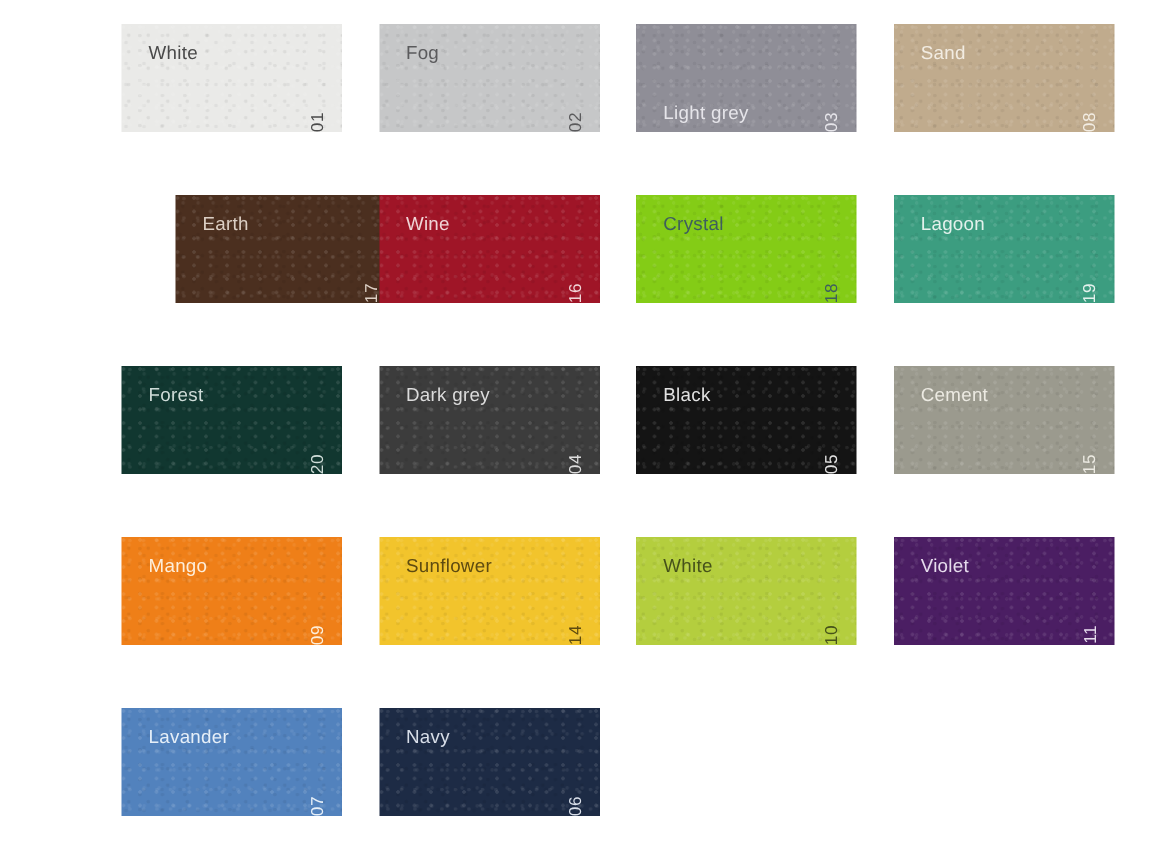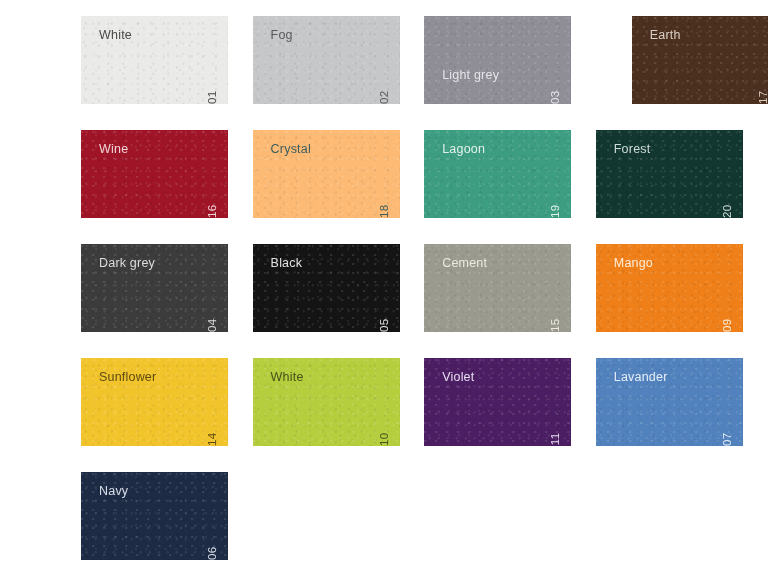--- a/index.html
+++ b/index.html
@@ -23,21 +23,21 @@
     display: grid;
     grid-template-columns: repeat(4, 147px);
     grid-auto-rows: 88px;
     column-gap: 24.6px;
     row-gap: 26px;
   }
 
   .swatch {
     position: relative;
     width: 147px;
-    height: 88px;
+    height: 72px;
     overflow: hidden;
     box-sizing: border-box;
   }
 
   
   .swatch .texture {
     position: absolute;
     inset: 0;
     pointer-events: none;
     opacity: .5;
@@ -85,31 +85,36 @@
     <div class="swatch" style="background: rgb(198, 199, 200);">
       <div class="texture"></div>
       <span class="swatch-name" style="color: rgb(90, 90, 92);">Fog</span>
       <span class="swatch-code" style="color: rgb(90, 90, 92);">ES02</span>
     </div>
     <div class="swatch" style="background: rgb(143, 142, 151);">
       <div class="texture"></div>
       <span class="swatch-name" style="color: rgb(230, 229, 234); margin-top: 40px;">Light grey</span>
       <span class="swatch-code" style="color: rgb(230, 229, 234);">ES03</span>
     </div>
+    <div class="swatch" style="background: rgb(192, 171, 141);">
+      <div class="texture"></div>
+      <span class="swatch-name" style="color: rgb(242, 236, 226);">Sand</span>
+      <span class="swatch-code" style="color: rgb(242, 236, 226);">ES08</span>
+    </div>
     <div class="swatch" style="background: rgb(75, 47, 31); margin-left: 36px;">
       <div class="texture"></div>
       <span class="swatch-name" style="color: rgb(220, 207, 196);">Earth</span>
       <span class="swatch-code" style="color: rgb(220, 207, 196);">ES17</span>
     </div>
     <div class="swatch" style="background: rgb(159, 21, 39); padding-left: 24px;">
       <div class="texture"></div>
       <span class="swatch-name" style="color: rgb(240, 212, 214);">Wine</span>
       <span class="swatch-code" style="color: rgb(240, 212, 214);">ES16</span>
     </div>
-    <div class="swatch" style="background: #fdba74;">
+    <div class="swatch" style="background: #84cc16;">
       <div class="texture"></div>
       <span class="swatch-name" style="color: rgb(62, 94, 94);">Crystal</span>
       <span class="swatch-code" style="color: rgb(62, 94, 94);">ES18</span>
     </div>
     <div class="swatch" style="background: rgb(60, 157, 128);">
       <div class="texture"></div>
       <span class="swatch-name" style="color: rgb(227, 241, 236);">Lagoon</span>
       <span class="swatch-code" style="color: rgb(227, 241, 236);">ES19</span>
     </div>
     <div class="swatch" style="background: rgb(17, 55, 48);">

